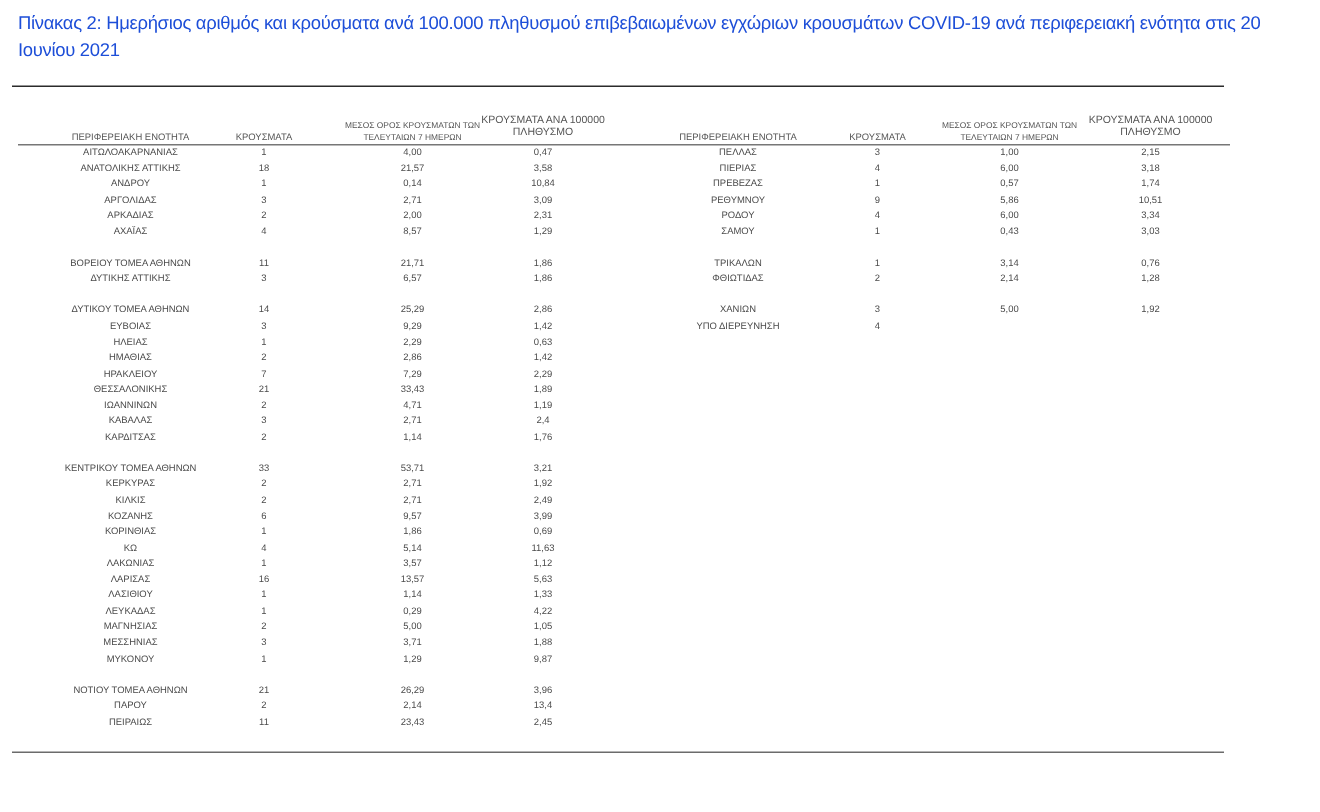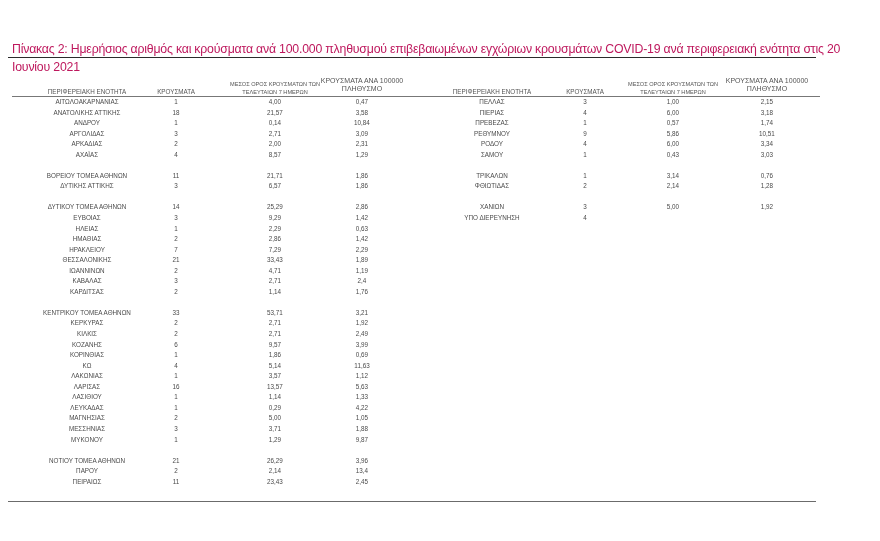--- a/index.html
+++ b/index.html
@@ -3,21 +3,21 @@
   <meta charset="utf-8">
   <style>
     html, body { margin: 0; padding: 0; background: #ffffff; }
     body {
       width: 880px; height: 541px; overflow: hidden; position: relative;
       font-family: "Liberation Sans", "DejaVu Sans", sans-serif; color: #3a3a3a;
     }
     .title {
       position: absolute; left: 12px; top: 6px; width: 850px;
       font-family: "Liberation Sans Narrow", "Liberation Sans", sans-serif;
-      font-size: 12.3px; line-height: 18px; color: #be185d; letter-spacing: -0.2px; margin-top: 34px;
+      font-size: 12.3px; line-height: 18px; color: #1d4ed8; letter-spacing: -0.2px;
     }
     .top-rule {
       position: absolute; left: 8px; top: 57px; width: 808px; height: 1px; background: #2b2b2b;
     }
     .bottom-rule {
       position: absolute; left: 8px; top: 501px; width: 808px; height: 1px; background: #6b6b6b;
     }
     .tbl { position: absolute; font-size: 6.3px; color: #4a4a4a; }
     .tbl .hdr { position: relative; height: 19px; }
     .tbl .hdr span { position: absolute; text-align: center; line-height: 8px; color: #555; }

